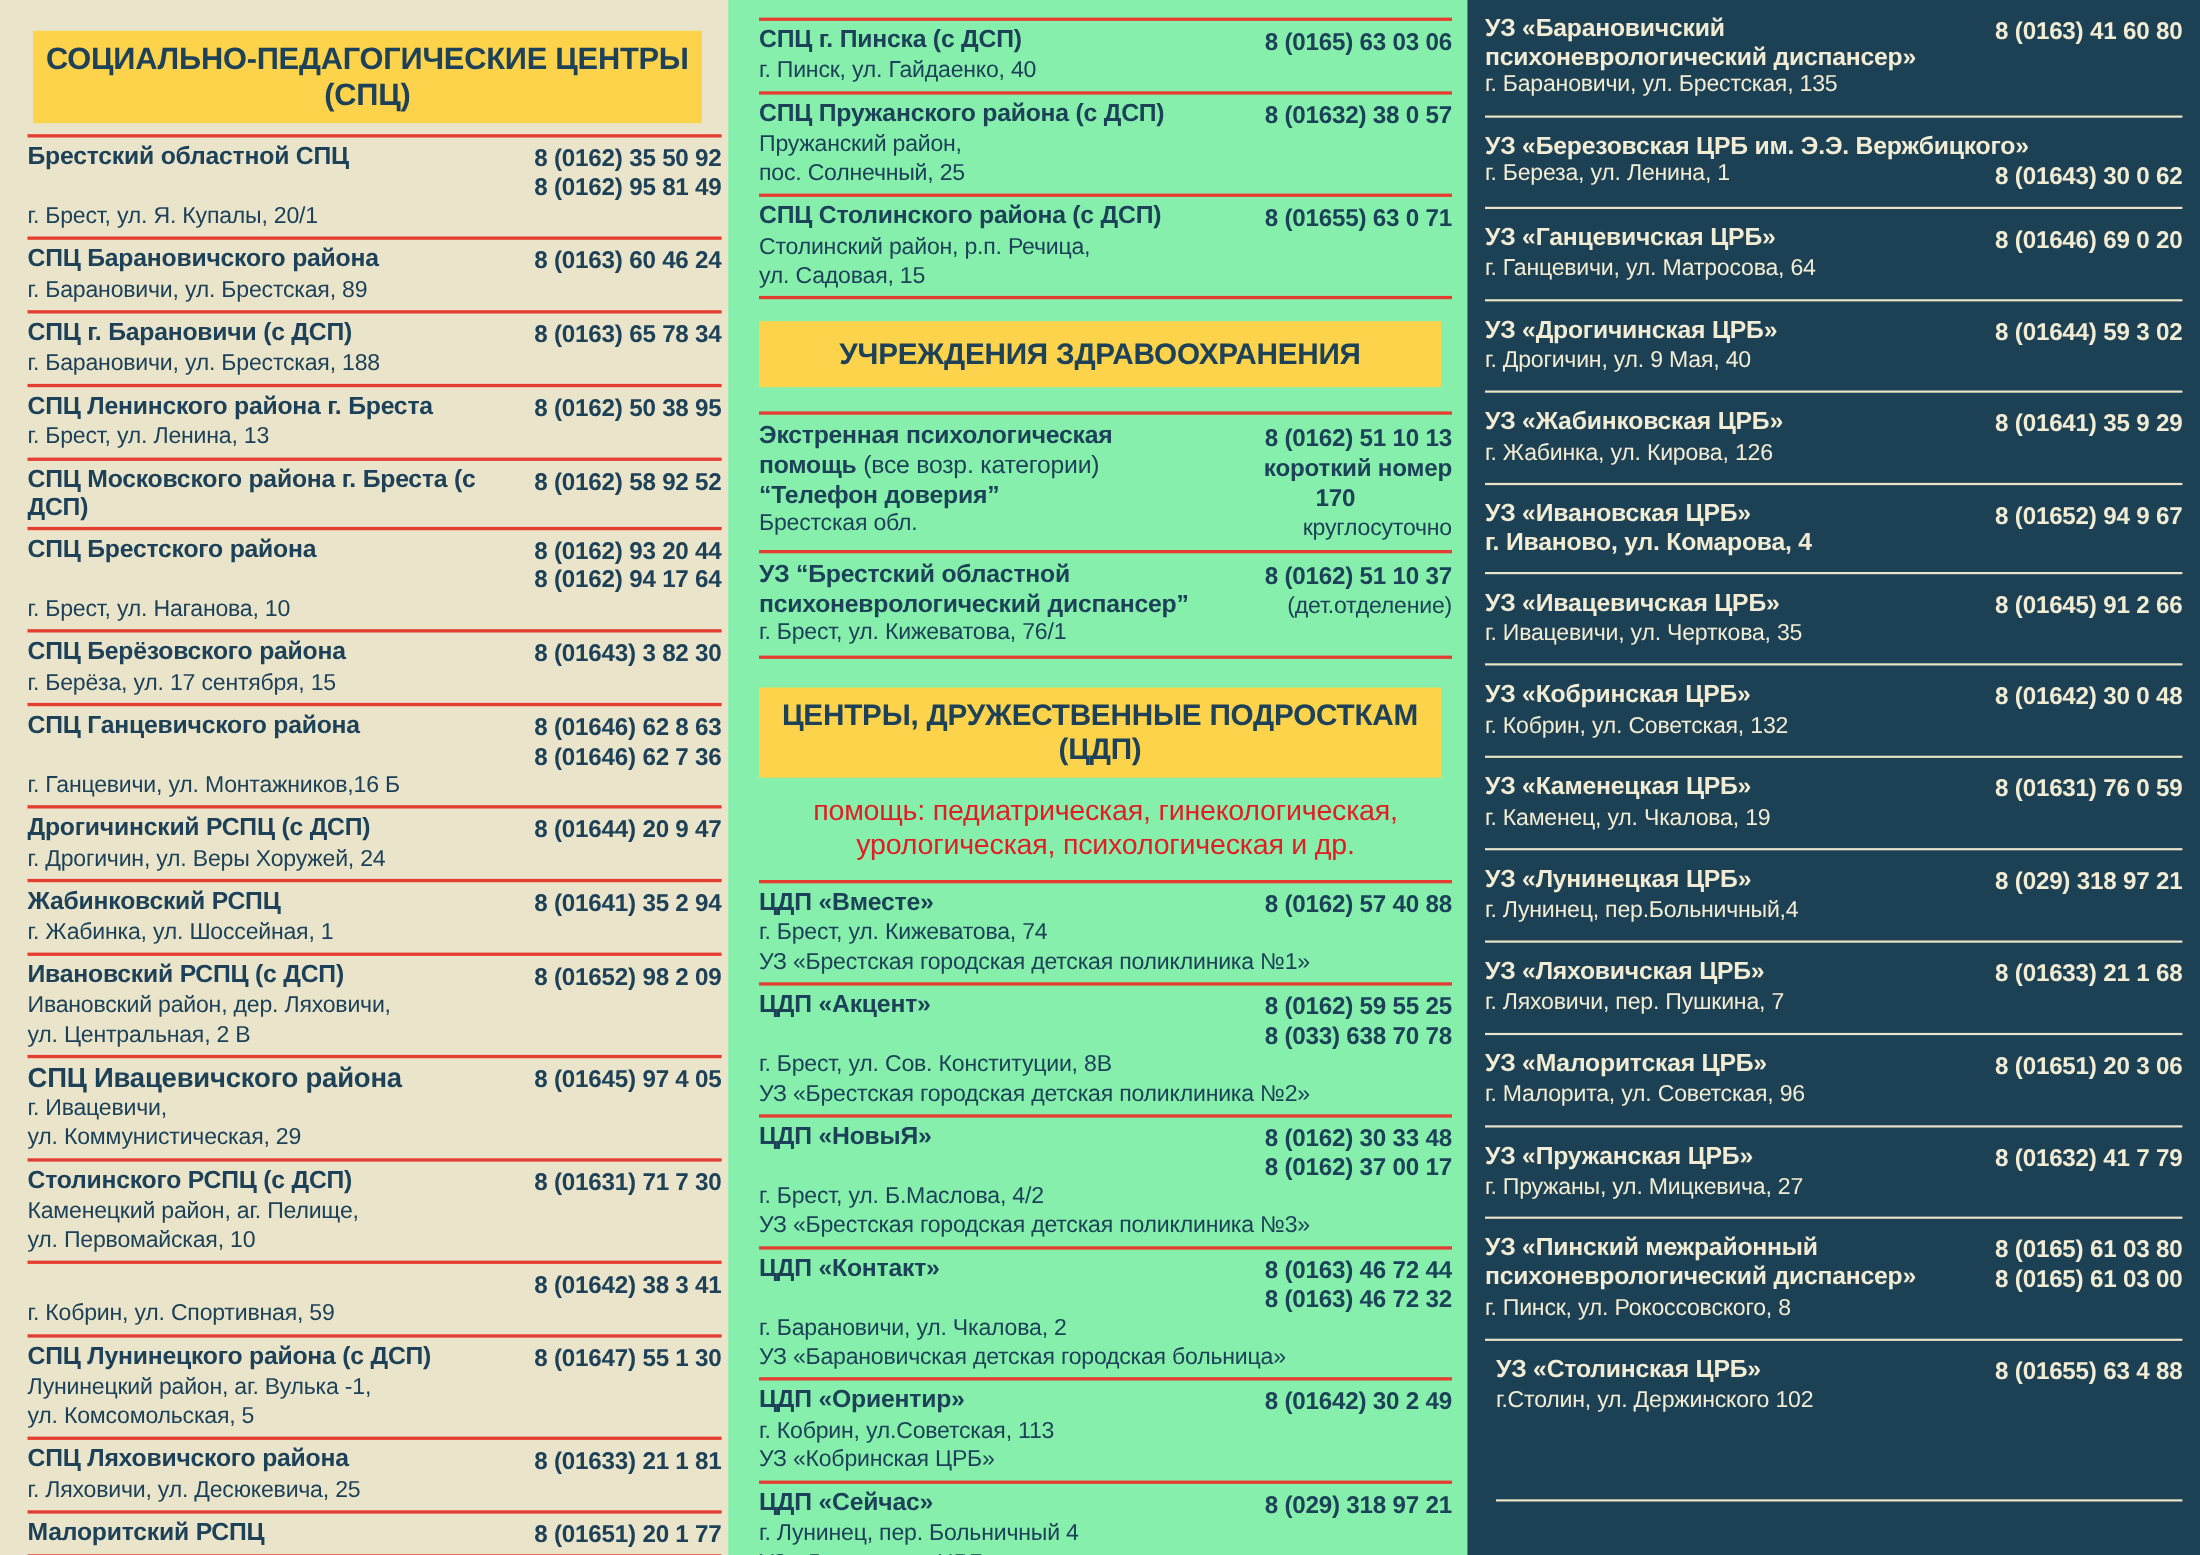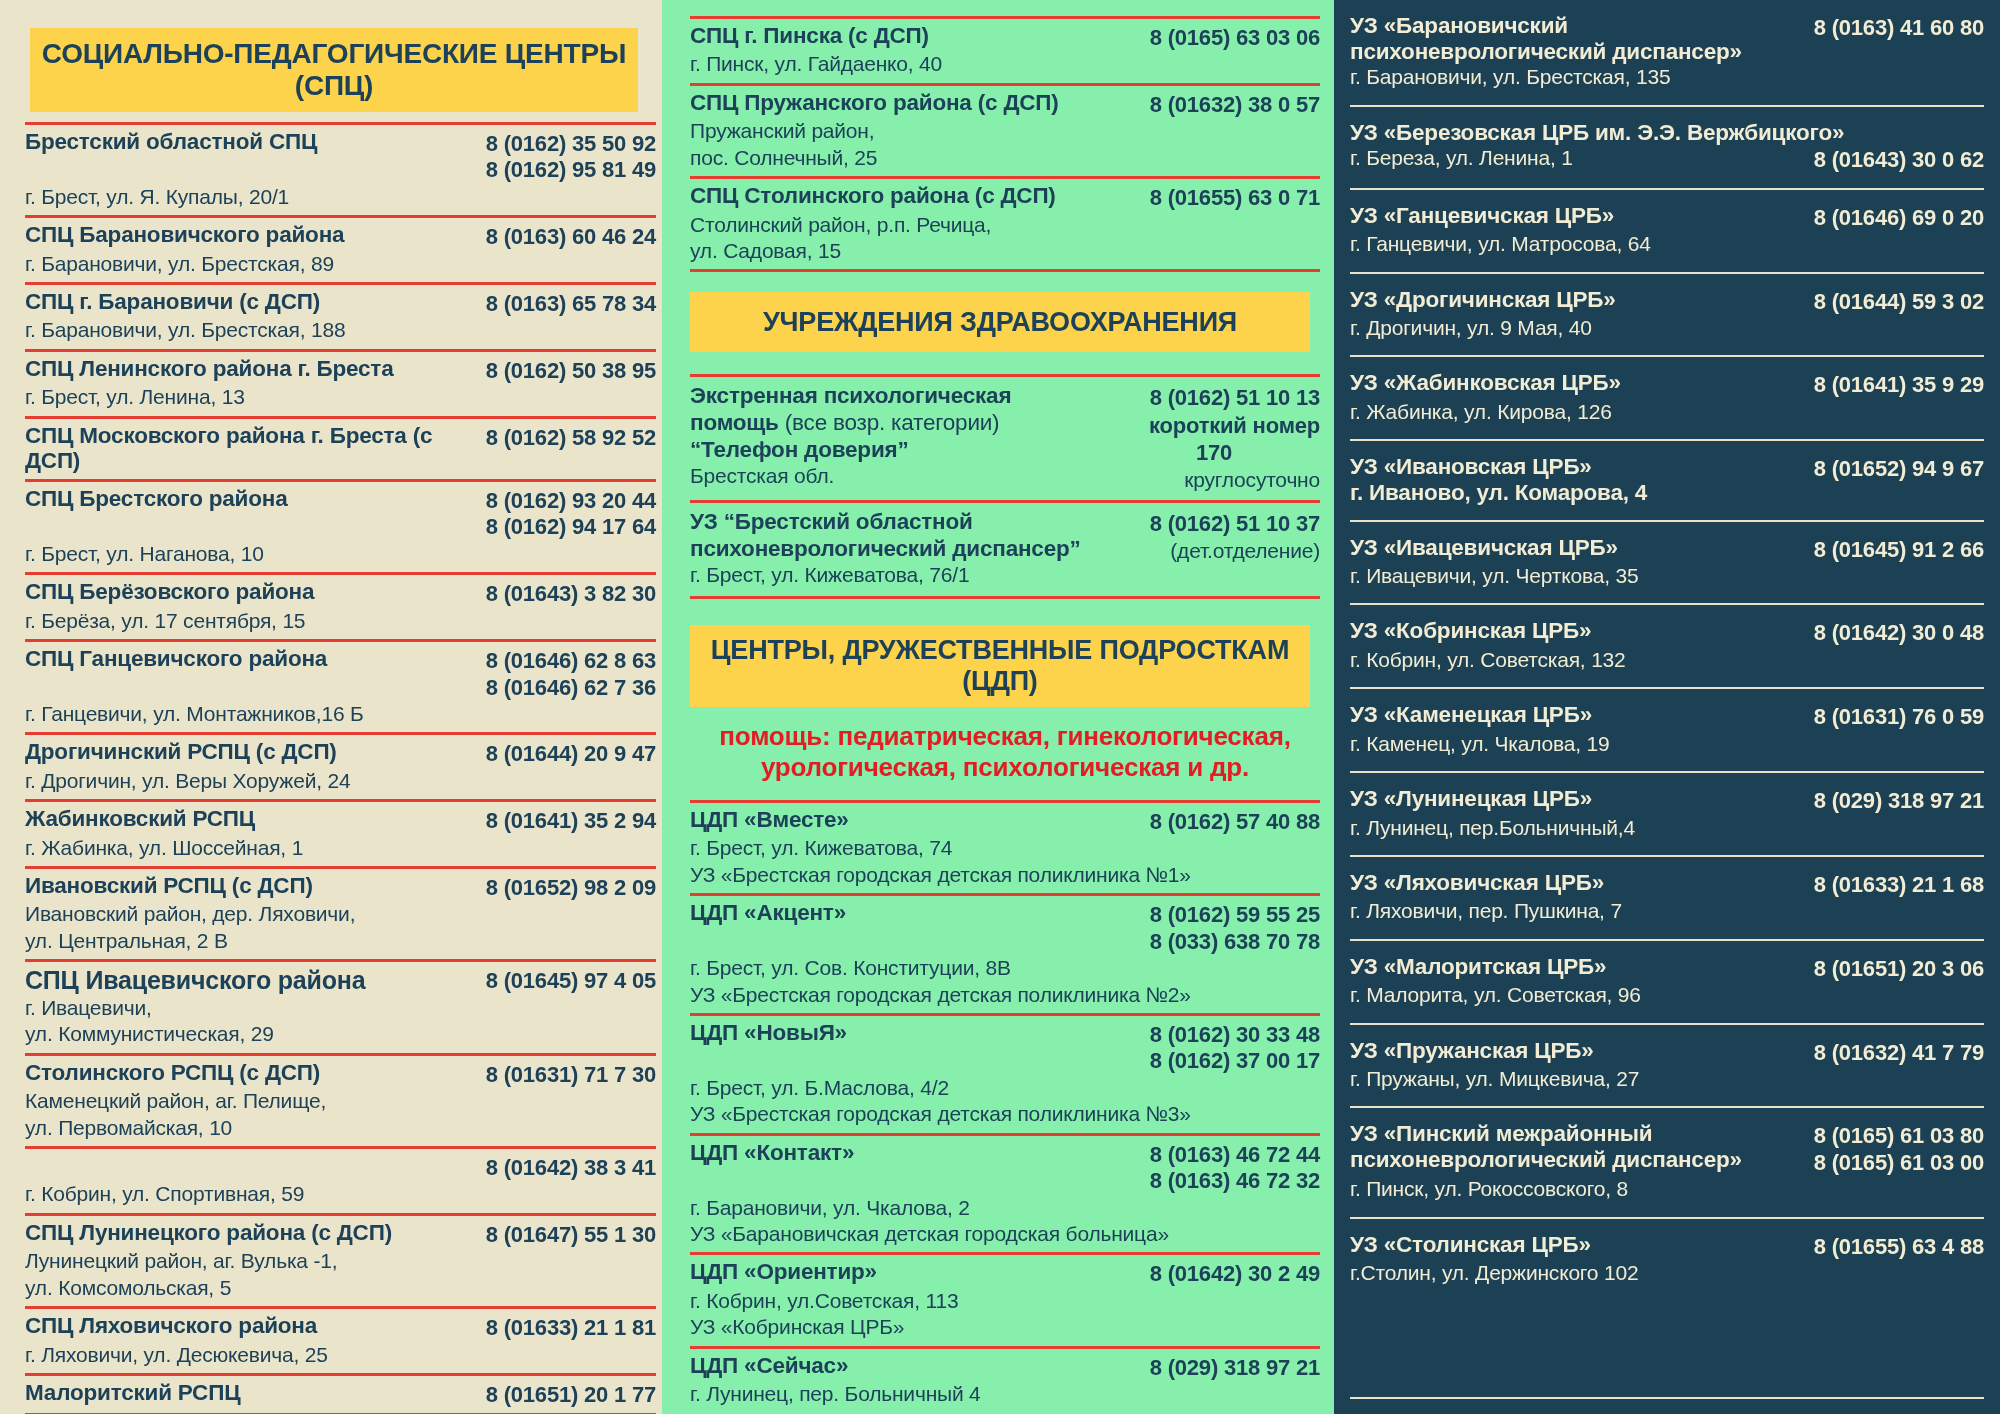--- a/index.html
+++ b/index.html
@@ -21,42 +21,42 @@
   .banner{
     background:#fcd34b;color:#1c4158;font-weight:700;
     display:flex;align-items:center;justify-content:center;
     text-align:center;
   }
   .banner-left{height:84px;margin:28px 18px 10px 5px;font-size:28px;}
   .banner-health{height:60px;margin:20px 10px 0 0;font-size:27px;}
   .banner-cdp{height:82px;margin:26px 10px 0 0;font-size:27px;}
 
   .cdp-note{
-    color:#e21d23;font-weight:700;font-size:26px;line-height:1.22;
+    color:#e21d23;font-weight:400;font-size:26px;line-height:1.22;
     text-align:center;white-space:pre-line;margin:14px 0 16px;
   }
 
   .list{border-top:3px solid #e53d30;}
   .list-cream{border-top:none;}
 
   .entry{
     display:grid;grid-template-columns:1fr auto;
     padding:4px 0 5px;border-bottom:3px solid #e53d30;
   }
   .col-right .entry{border-bottom:2px solid #e9e3c9;padding:13px 0 14px;}
 
   .t{grid-row:1;grid-column:1;font-weight:700;font-size:22.5px;line-height:1.14;white-space:pre-line;}
   .t-full{grid-row:1;grid-column:1 / span 2;font-weight:700;font-size:22.5px;line-height:1.14;}
   .a{grid-row:2;grid-column:1 / span 2;font-size:21px;line-height:1.26;white-space:pre-line;}
   .ph{grid-row:1;grid-column:2;font-weight:700;font-size:22px;line-height:1.2;
       text-align:right;white-space:pre-line;padding-top:2px;min-width:215px;}
   .entry.stacked .a{grid-row:2;grid-column:1;}
   .entry.stacked .ph{grid-row:2;grid-column:2;}
   .entry.big .t{font-size:25px;}
-  .entry.tall{padding-bottom:110px;}
+  .entry.tall{padding-bottom:76px;margin-left:10px;}
 
   
   .h-entry{display:flex;padding:5px 0 7px;border-bottom:3px solid #e53d30;}
   .htxt{flex:1;}
   .hline{font-weight:700;font-size:22.5px;line-height:1.2;}
   .haddr{font-size:21px;line-height:1.26;}
   .reg{font-weight:400;}
   .hph{min-width:235px;text-align:right;font-weight:700;font-size:22px;line-height:1.25;padding-top:2px;}
   .hph .num-center{padding-right:88px;}
   .hph .reg{font-size:21px;}

